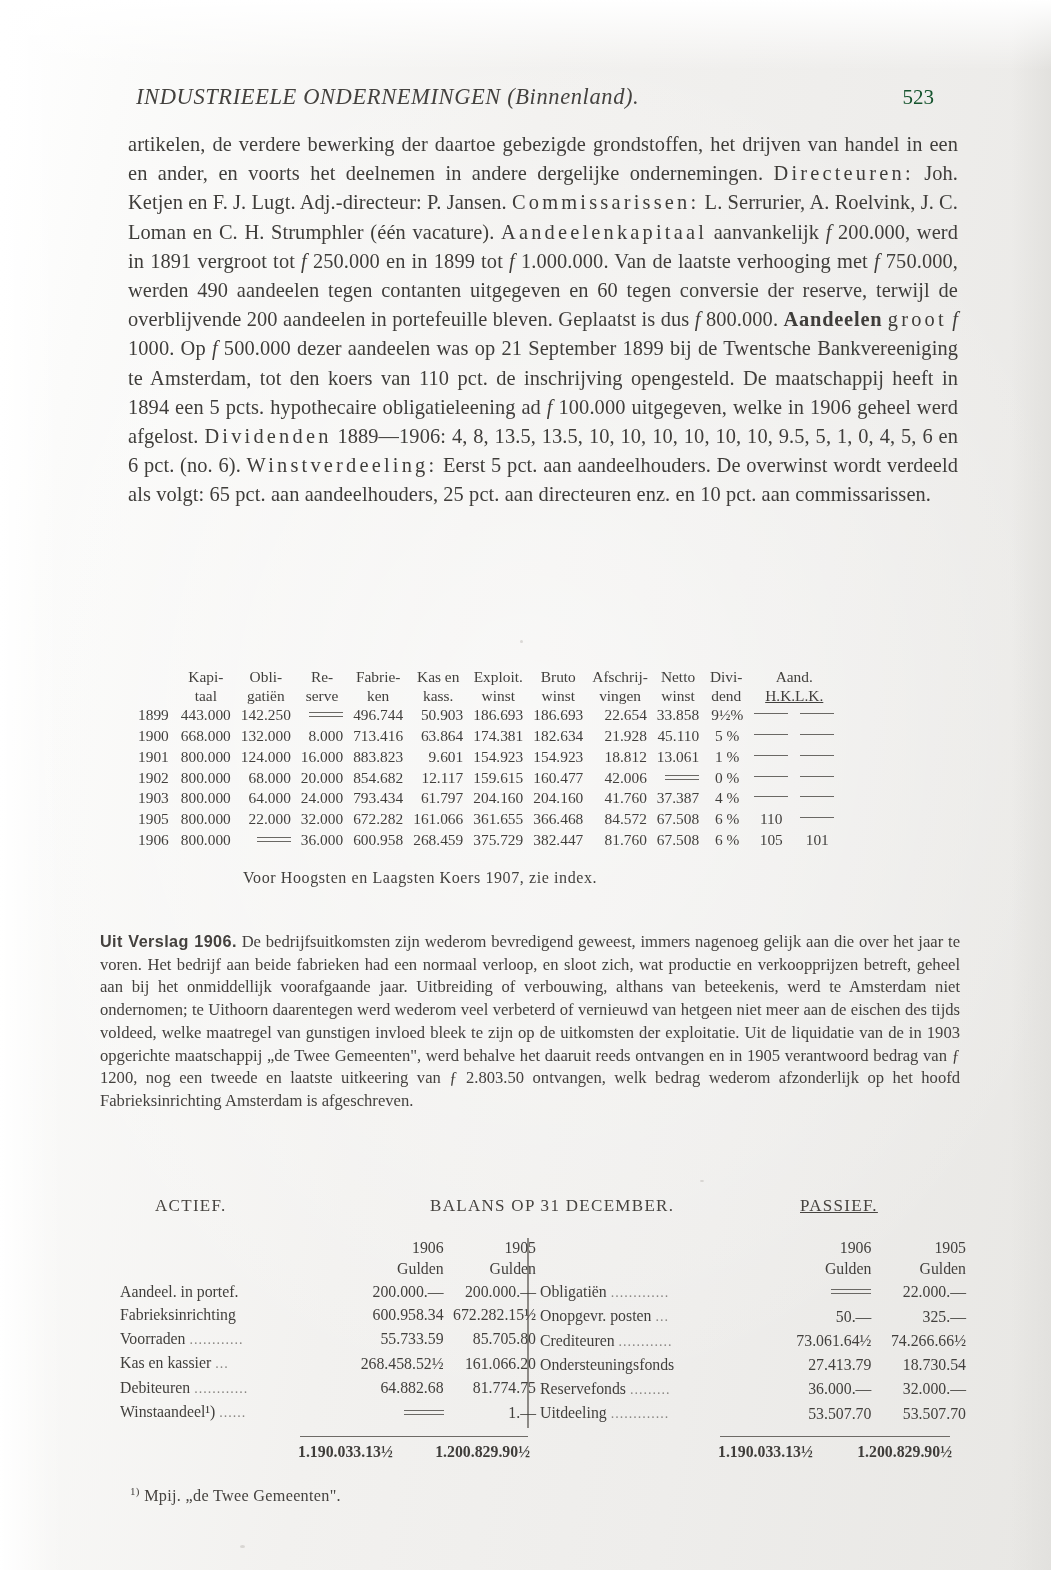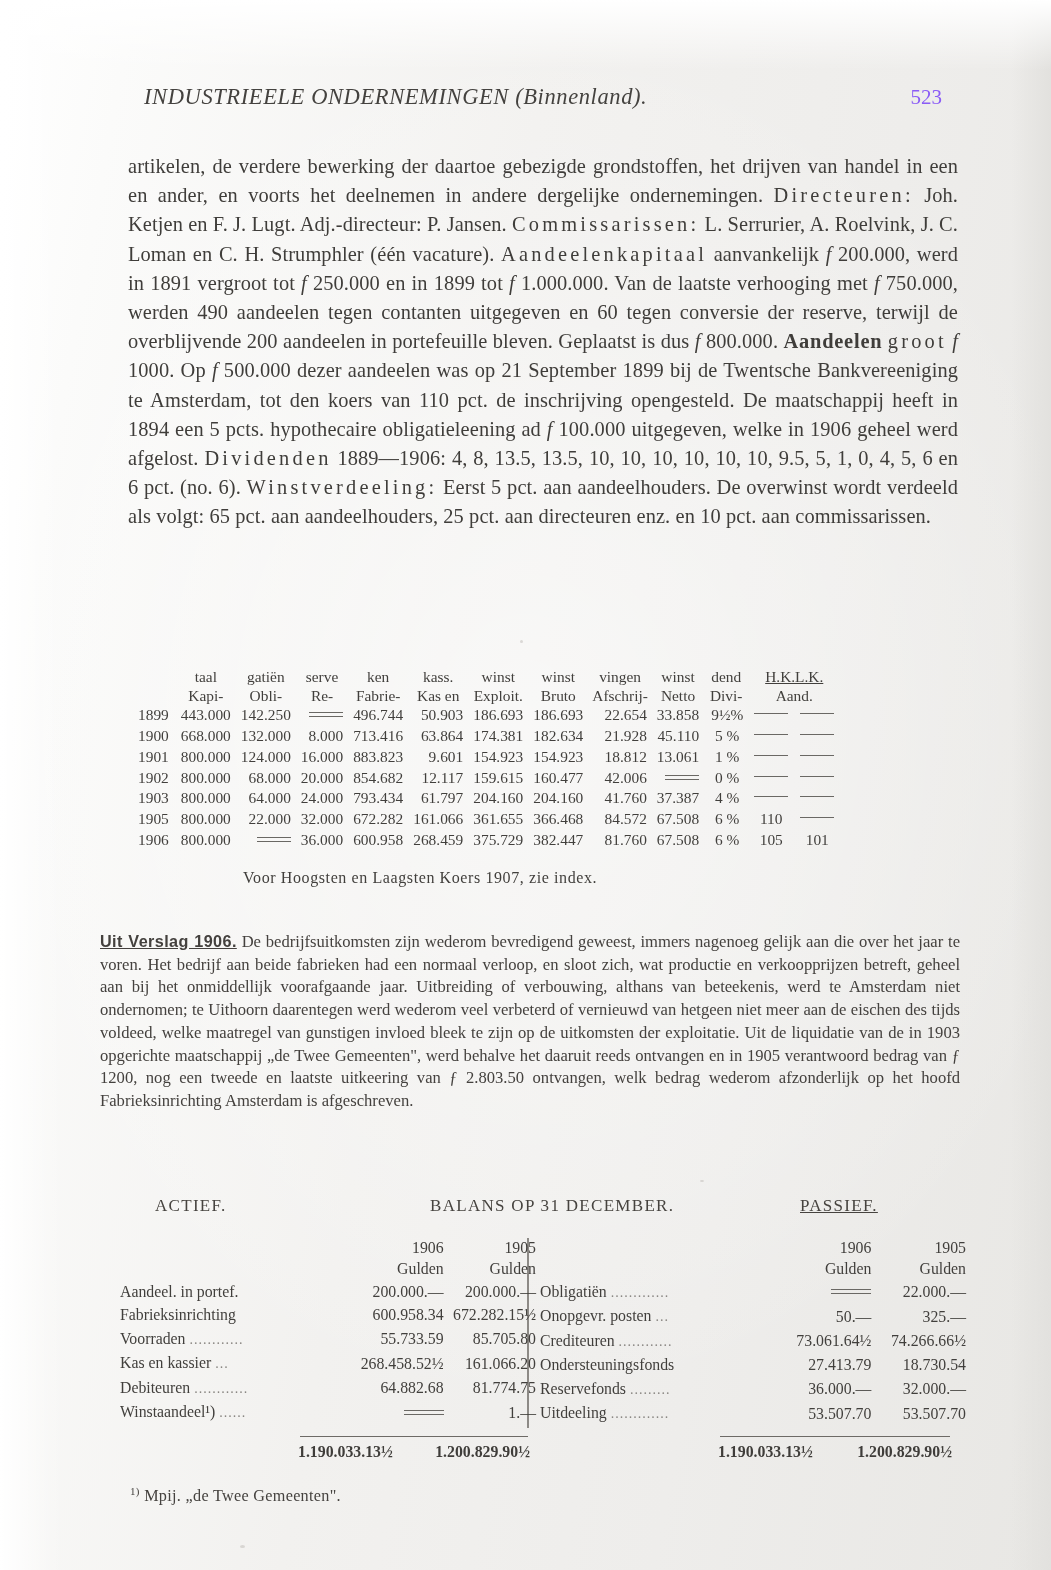--- a/index.html
+++ b/index.html
@@ -45,46 +45,46 @@
   }
   .content {
     position: absolute;
     inset: 0;
     z-index: 3;
   }
 
   
   .runhead {
     position: absolute;
-    left: 144px;
+    left: 136px;
     top: 84px;
     width: 800px;
     display: flex;
     align-items: baseline;
     text-align: right;
   }
   .runhead .rh-title {
     font-style: italic;
     font-size: 22.5px;
     letter-spacing: 0.6px;
     color: #44423f;
     white-space: nowrap;
   }
   .runhead .rh-page {
     margin-left: auto;
     font-size: 21px;
-    color: #8b5cf6;
+    color: #14532d;
     padding-right: 2px;
   }
 
   
   .body-block {
     position: absolute;
     left: 128px;
-    top: 152px;
+    top: 130px;
     width: 830px;
   }
   .body-block p {
     margin: 0;
     font-size: 20.4px;
     line-height: 29.2px;
     text-align: justify;
     text-justify: inter-word;
     color: #3f3d3a;
     letter-spacing: 0.1px;
@@ -160,21 +160,20 @@
     font-size: 16.6px;
     line-height: 22.7px;
     text-align: justify;
     color: #44413e;
   }
   .verslag .vs-head {
     font-weight: bold;
     font-family: "Liberation Sans", sans-serif;
     font-size: 16.2px;
     letter-spacing: 0.4px;
-    text-decoration: underline;
   }
 
   
   .bal-heads {
     position: absolute;
     top: 1196px;
     left: 0;
     width: 1051px;
     font-size: 17px;
     letter-spacing: 1.3px;
@@ -292,47 +291,47 @@
       <span class="rh-title">INDUSTRIEELE ONDERNEMINGEN (Binnenland).</span>
       <span class="rh-page">523</span>
     </div>
 
     <div class="body-block">
       <p id="body-para"><span>artikelen, de verdere bewerking der daartoe gebezigde grondstoffen, het drijven van handel in een en ander, en voorts het deelnemen in andere dergelijke ondernemingen. </span><span class="sp">Directeuren:</span><span> Joh. Ketjen en F. J. Lugt. Adj.-directeur: P. Jansen. </span><span class="sp">Commissarissen:</span><span> L. Serrurier, A. Roelvink, J. C. Loman en C. H. Strumphler (één vacature). </span><span class="sp">Aandeelenkapitaal</span><span> aanvankelijk </span><span class="fl">f</span><span> 200.000, werd in 1891 vergroot tot </span><span class="fl">f</span><span> 250.000 en in 1899 tot </span><span class="fl">f</span><span> 1.000.000. Van de laatste verhooging met </span><span class="fl">f</span><span> 750.000, werden 490 aandeelen tegen contanten uitgegeven en 60 tegen conversie der reserve, terwijl de overblijvende 200 aandeelen in portefeuille bleven. Geplaatst is dus </span><span class="fl">f</span><span> 800.000. </span><span class="bold">Aandeelen</span><span> </span><span class="sp">groot</span><span> </span><span class="fl">f</span><span> 1000. Op </span><span class="fl">f</span><span> 500.000 dezer aandeelen was op 21 September 1899 bij de Twentsche Bankvereeniging te Amsterdam, tot den koers van 110 pct. de inschrijving opengesteld. De maatschappij heeft in 1894 een 5 pcts. hypothecaire obligatieleening ad </span><span class="fl">f</span><span> 100.000 uitgegeven, welke in 1906 geheel werd afgelost. </span><span class="sp">Dividenden</span><span> 1889—1906: 4, 8, 13.5, 13.5, 10, 10, 10, 10, 10, 10, 9.5, 5, 1, 0, 4, 5, 6 en 6 pct. (no. 6). </span><span class="sp">Winstverdeeling:</span><span> Eerst 5 pct. aan aandeelhouders. De overwinst wordt verdeeld als volgt: 65 pct. aan aandeelhouders, 25 pct. aan directeuren enz. en 10 pct. aan commissarissen.</span></p>
     </div>
 
     <table class="stats">
       <thead>
+        <tr>
+          <th></th>
+          <th>Kapi-</th>
+          <th>Obli-</th>
+          <th>Re-</th>
+          <th>Fabrie-</th>
+          <th>Kas en</th>
+          <th>Exploit.</th>
+          <th>Bruto</th>
+          <th>Afschrij-</th>
+          <th>Netto</th>
+          <th>Divi-</th>
+          <th colspan="2">Aand.</th>
+        </tr>
         <tr>
           <th></th>
           <th>taal</th>
           <th>gatiën</th>
           <th>serve</th>
           <th>ken</th>
           <th>kass.</th>
           <th>winst</th>
           <th>winst</th>
           <th>vingen</th>
           <th>winst</th>
           <th>dend</th>
           <th colspan="2" style="text-decoration:underline;">H.K.L.K.</th>
-        </tr>
-        <tr>
-          <th></th>
-          <th>Kapi-</th>
-          <th>Obli-</th>
-          <th>Re-</th>
-          <th>Fabrie-</th>
-          <th>Kas en</th>
-          <th>Exploit.</th>
-          <th>Bruto</th>
-          <th>Afschrij-</th>
-          <th>Netto</th>
-          <th>Divi-</th>
-          <th colspan="2">Aand.</th>
         </tr>
       </thead>
       <tbody id="stats-body">
           <tr>
             <td class="yr">1899</td>
             <td>443.000</td>
             <td>142.250</td>
             <td><span class="dash-rule"></span></td>
             <td>496.744</td>
             <td>50.903</td>

